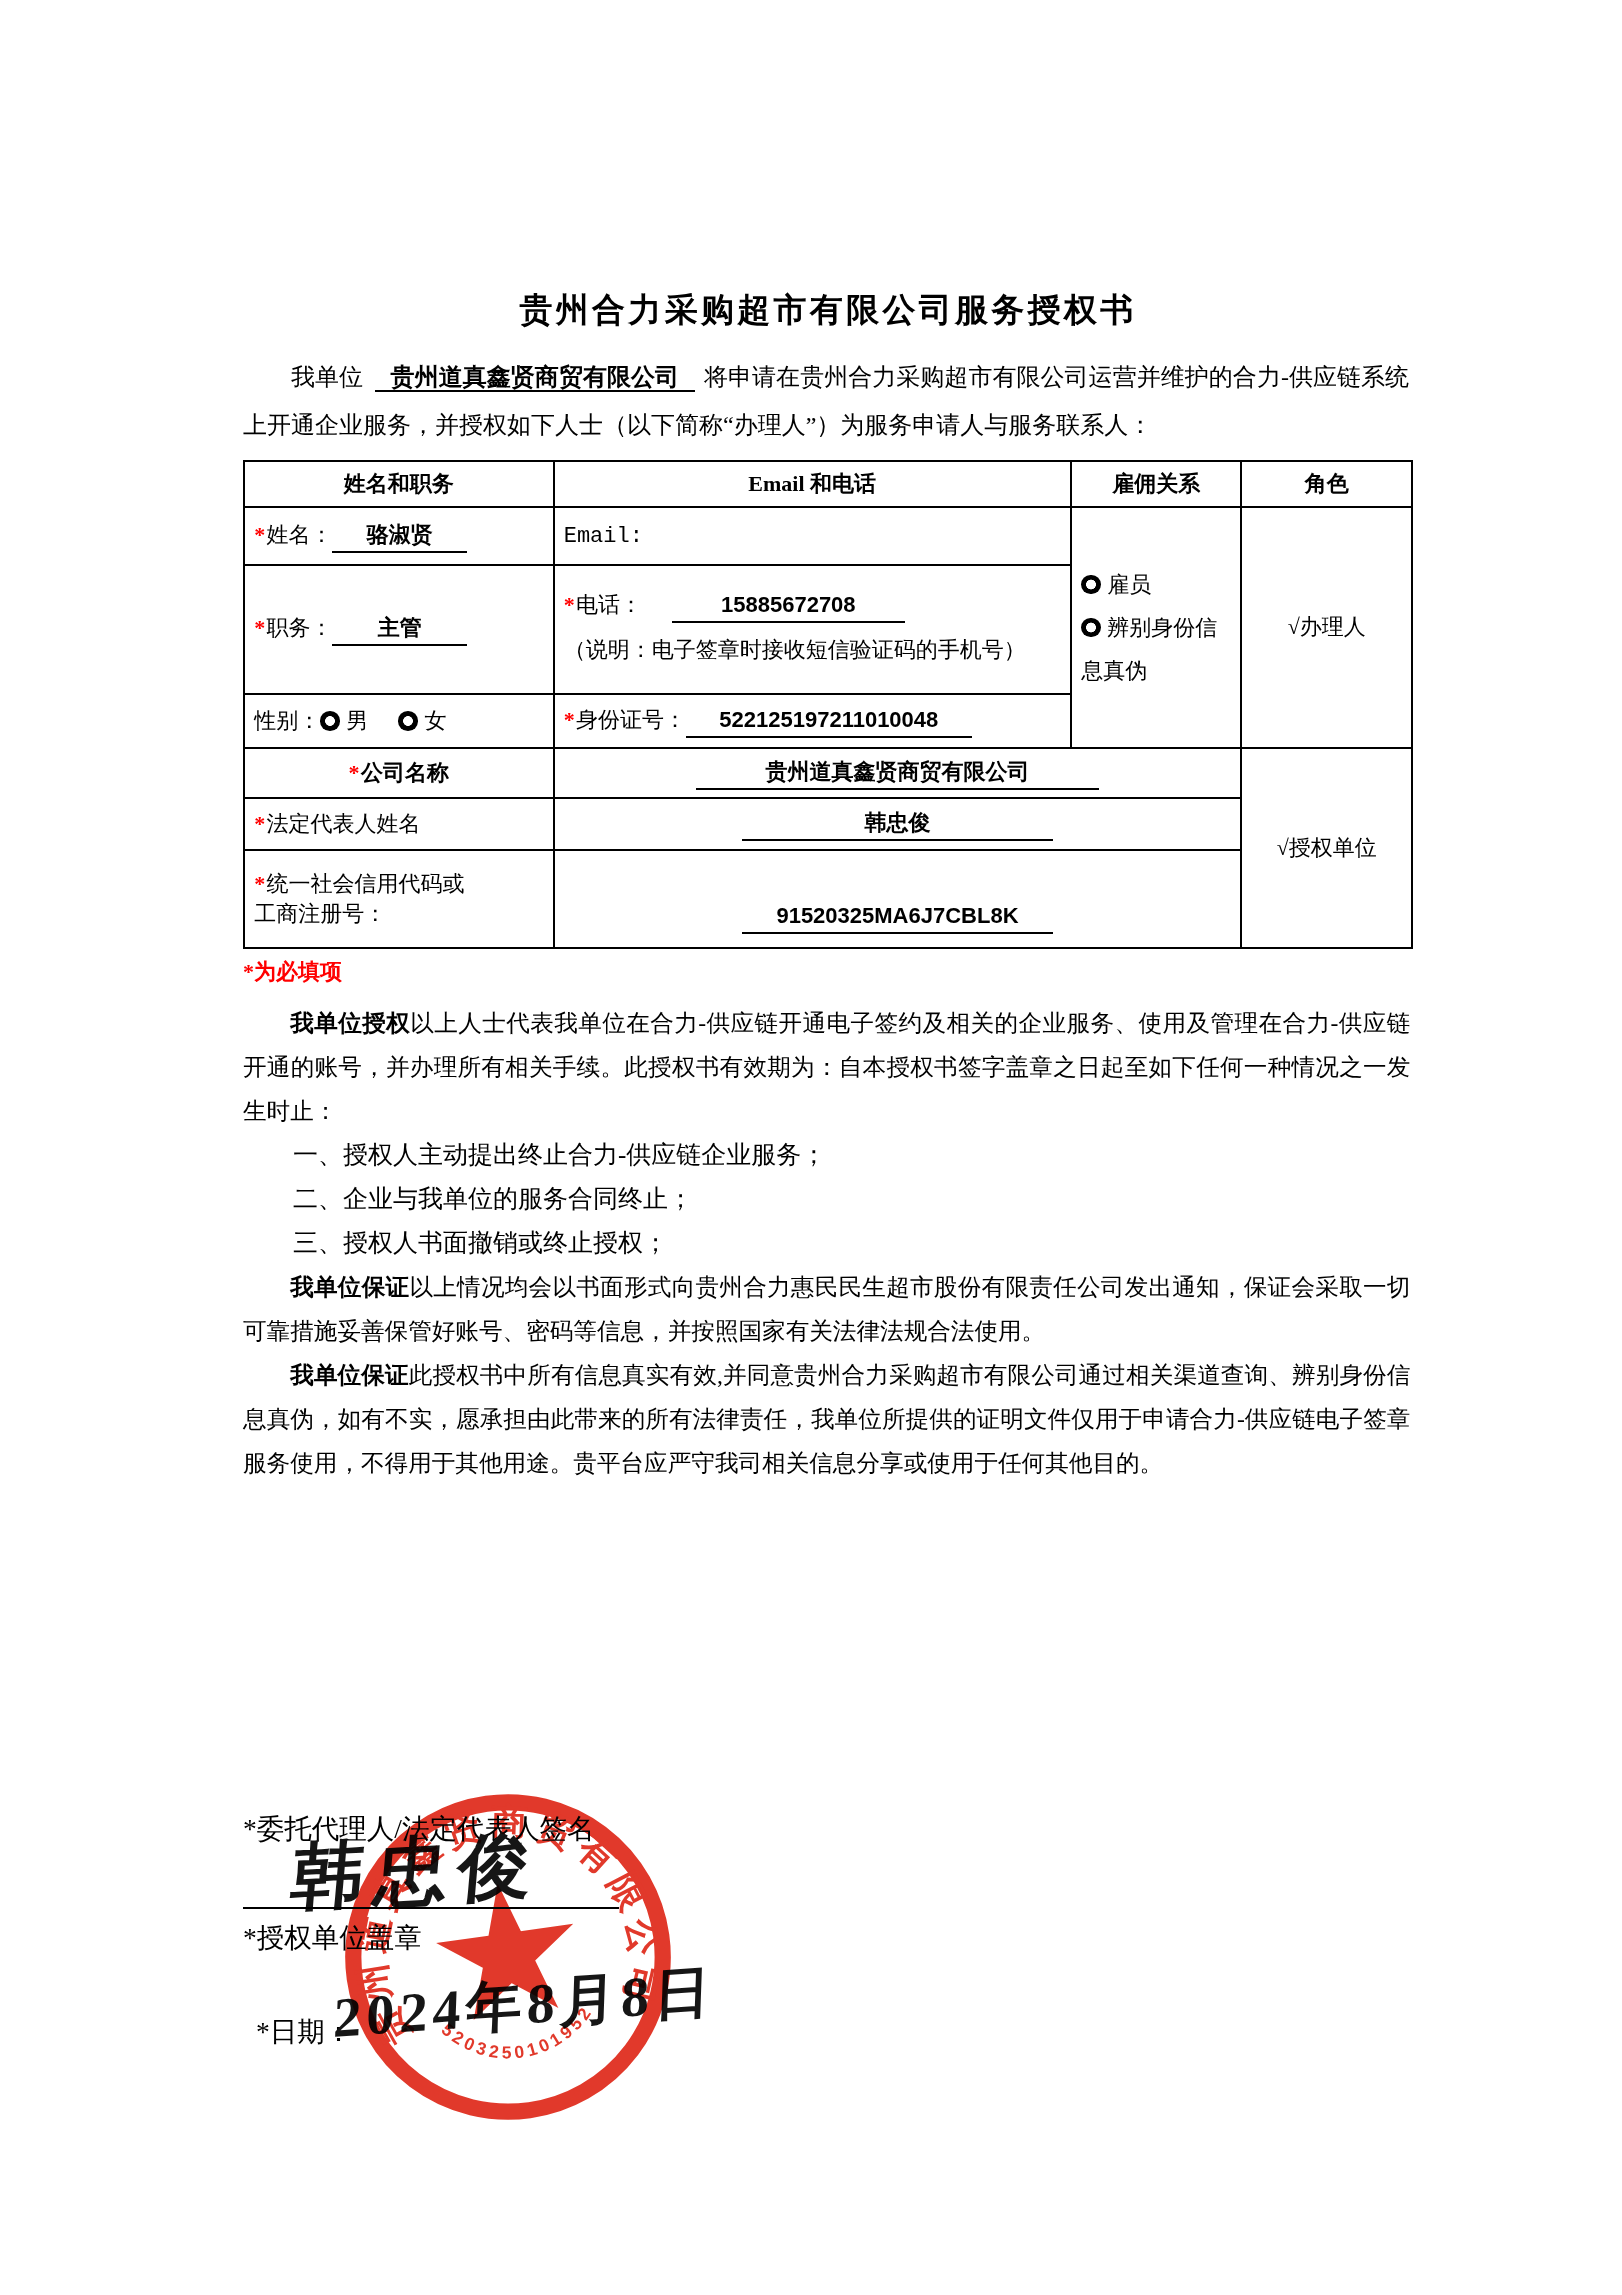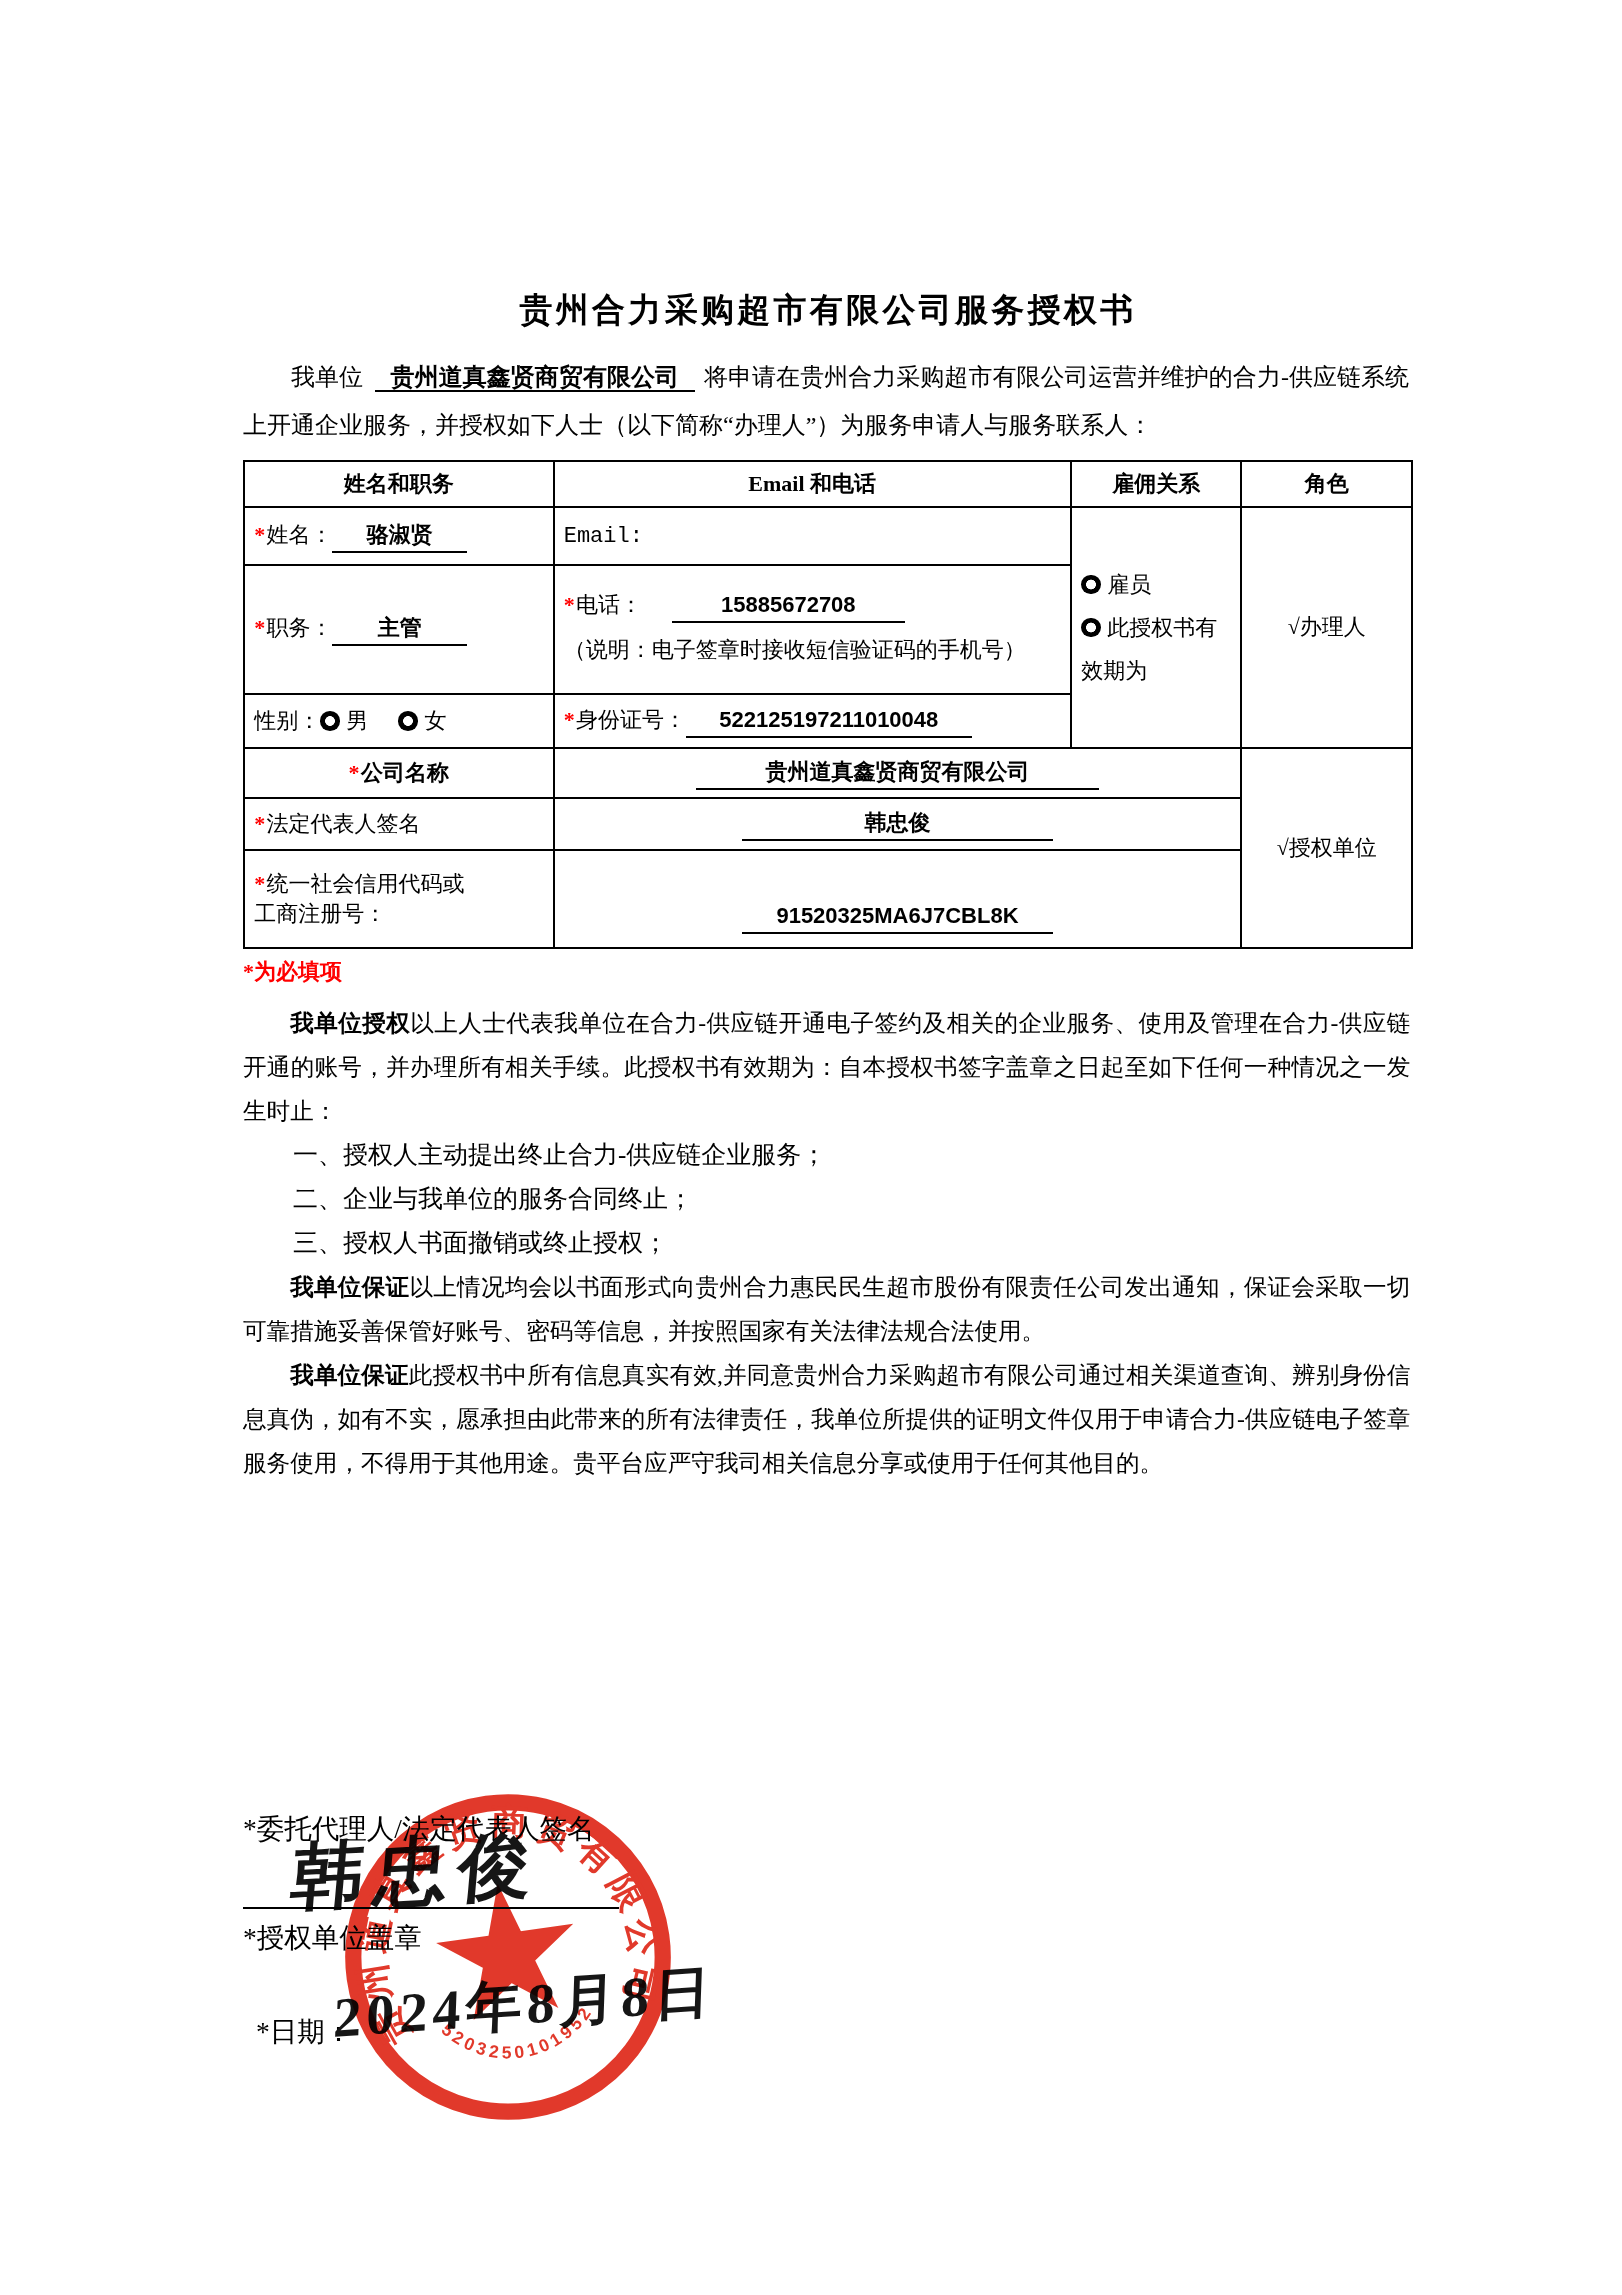--- a/index.html
+++ b/index.html
@@ -95,42 +95,42 @@
         <td class="hd">姓名和职务</td>
         <td class="hd">Email 和电话</td>
         <td class="hd">雇佣关系</td>
         <td class="hd">角色</td>
       </tr>
       <tr class="r-name">
         <td><span class="star">*</span><span>姓名：</span><span class="val">骆淑贤</span></td>
         <td><span class="mono">Email:</span></td>
         <td rowspan="3" class="emp-cell">
           <span class="emp-opt"><span class="radio"></span><span>雇员</span></span>
-          <span class="emp-opt"><span class="radio"></span><span>此授权书有效期为</span></span>
+          <span class="emp-opt"><span class="radio"></span><span>辨别身份信息真伪</span></span>
         </td>
         <td rowspan="3" class="center"><span>√</span><span>办理人</span></td>
       </tr>
       <tr class="r-duty">
         <td><span class="star">*</span><span>职务：</span><span class="val">主管</span></td>
         <td>
           <div><span class="star">*</span><span>电话：</span><span class="gap"></span><span class="val num" style="min-width:196px">15885672708</span></div>
           <div class="phone-note">（说明：电子签章时接收短信验证码的手机号）</div>
         </td>
       </tr>
       <tr class="r-sex">
         <td><span>性别：</span><span class="radio"></span><span>男</span><span class="gap"></span><span class="radio"></span><span>女</span></td>
         <td><span class="star">*</span><span>身份证号：</span><span class="val num" style="min-width:249px">522125197211010048</span></td>
       </tr>
       <tr class="r-comp">
         <td class="center"><span class="star">*</span><b>公司名称</b></td>
         <td colspan="2" class="center"><span class="val" style="min-width:366px">贵州道真鑫贤商贸有限公司</span></td>
         <td rowspan="3" class="center"><span>√</span><span>授权单位</span></td>
       </tr>
       <tr class="r-legal">
-        <td><span class="star">*</span><span>法定代表人签名</span></td>
+        <td><span class="star">*</span><span>法定代表人姓名</span></td>
         <td colspan="2" class="center"><span class="val" style="min-width:275px">韩忠俊</span></td>
       </tr>
       <tr class="r-credit">
         <td>
           <div><span class="star">*</span><span>统一社会信用代码或</span></div>
           <div>工商注册号：</div>
         </td>
         <td colspan="2" class="center" style="vertical-align:bottom; padding-bottom:13px;"><span class="val num" style="min-width:275px">91520325MA6J7CBL8K</span></td>
       </tr>
     </tbody>

